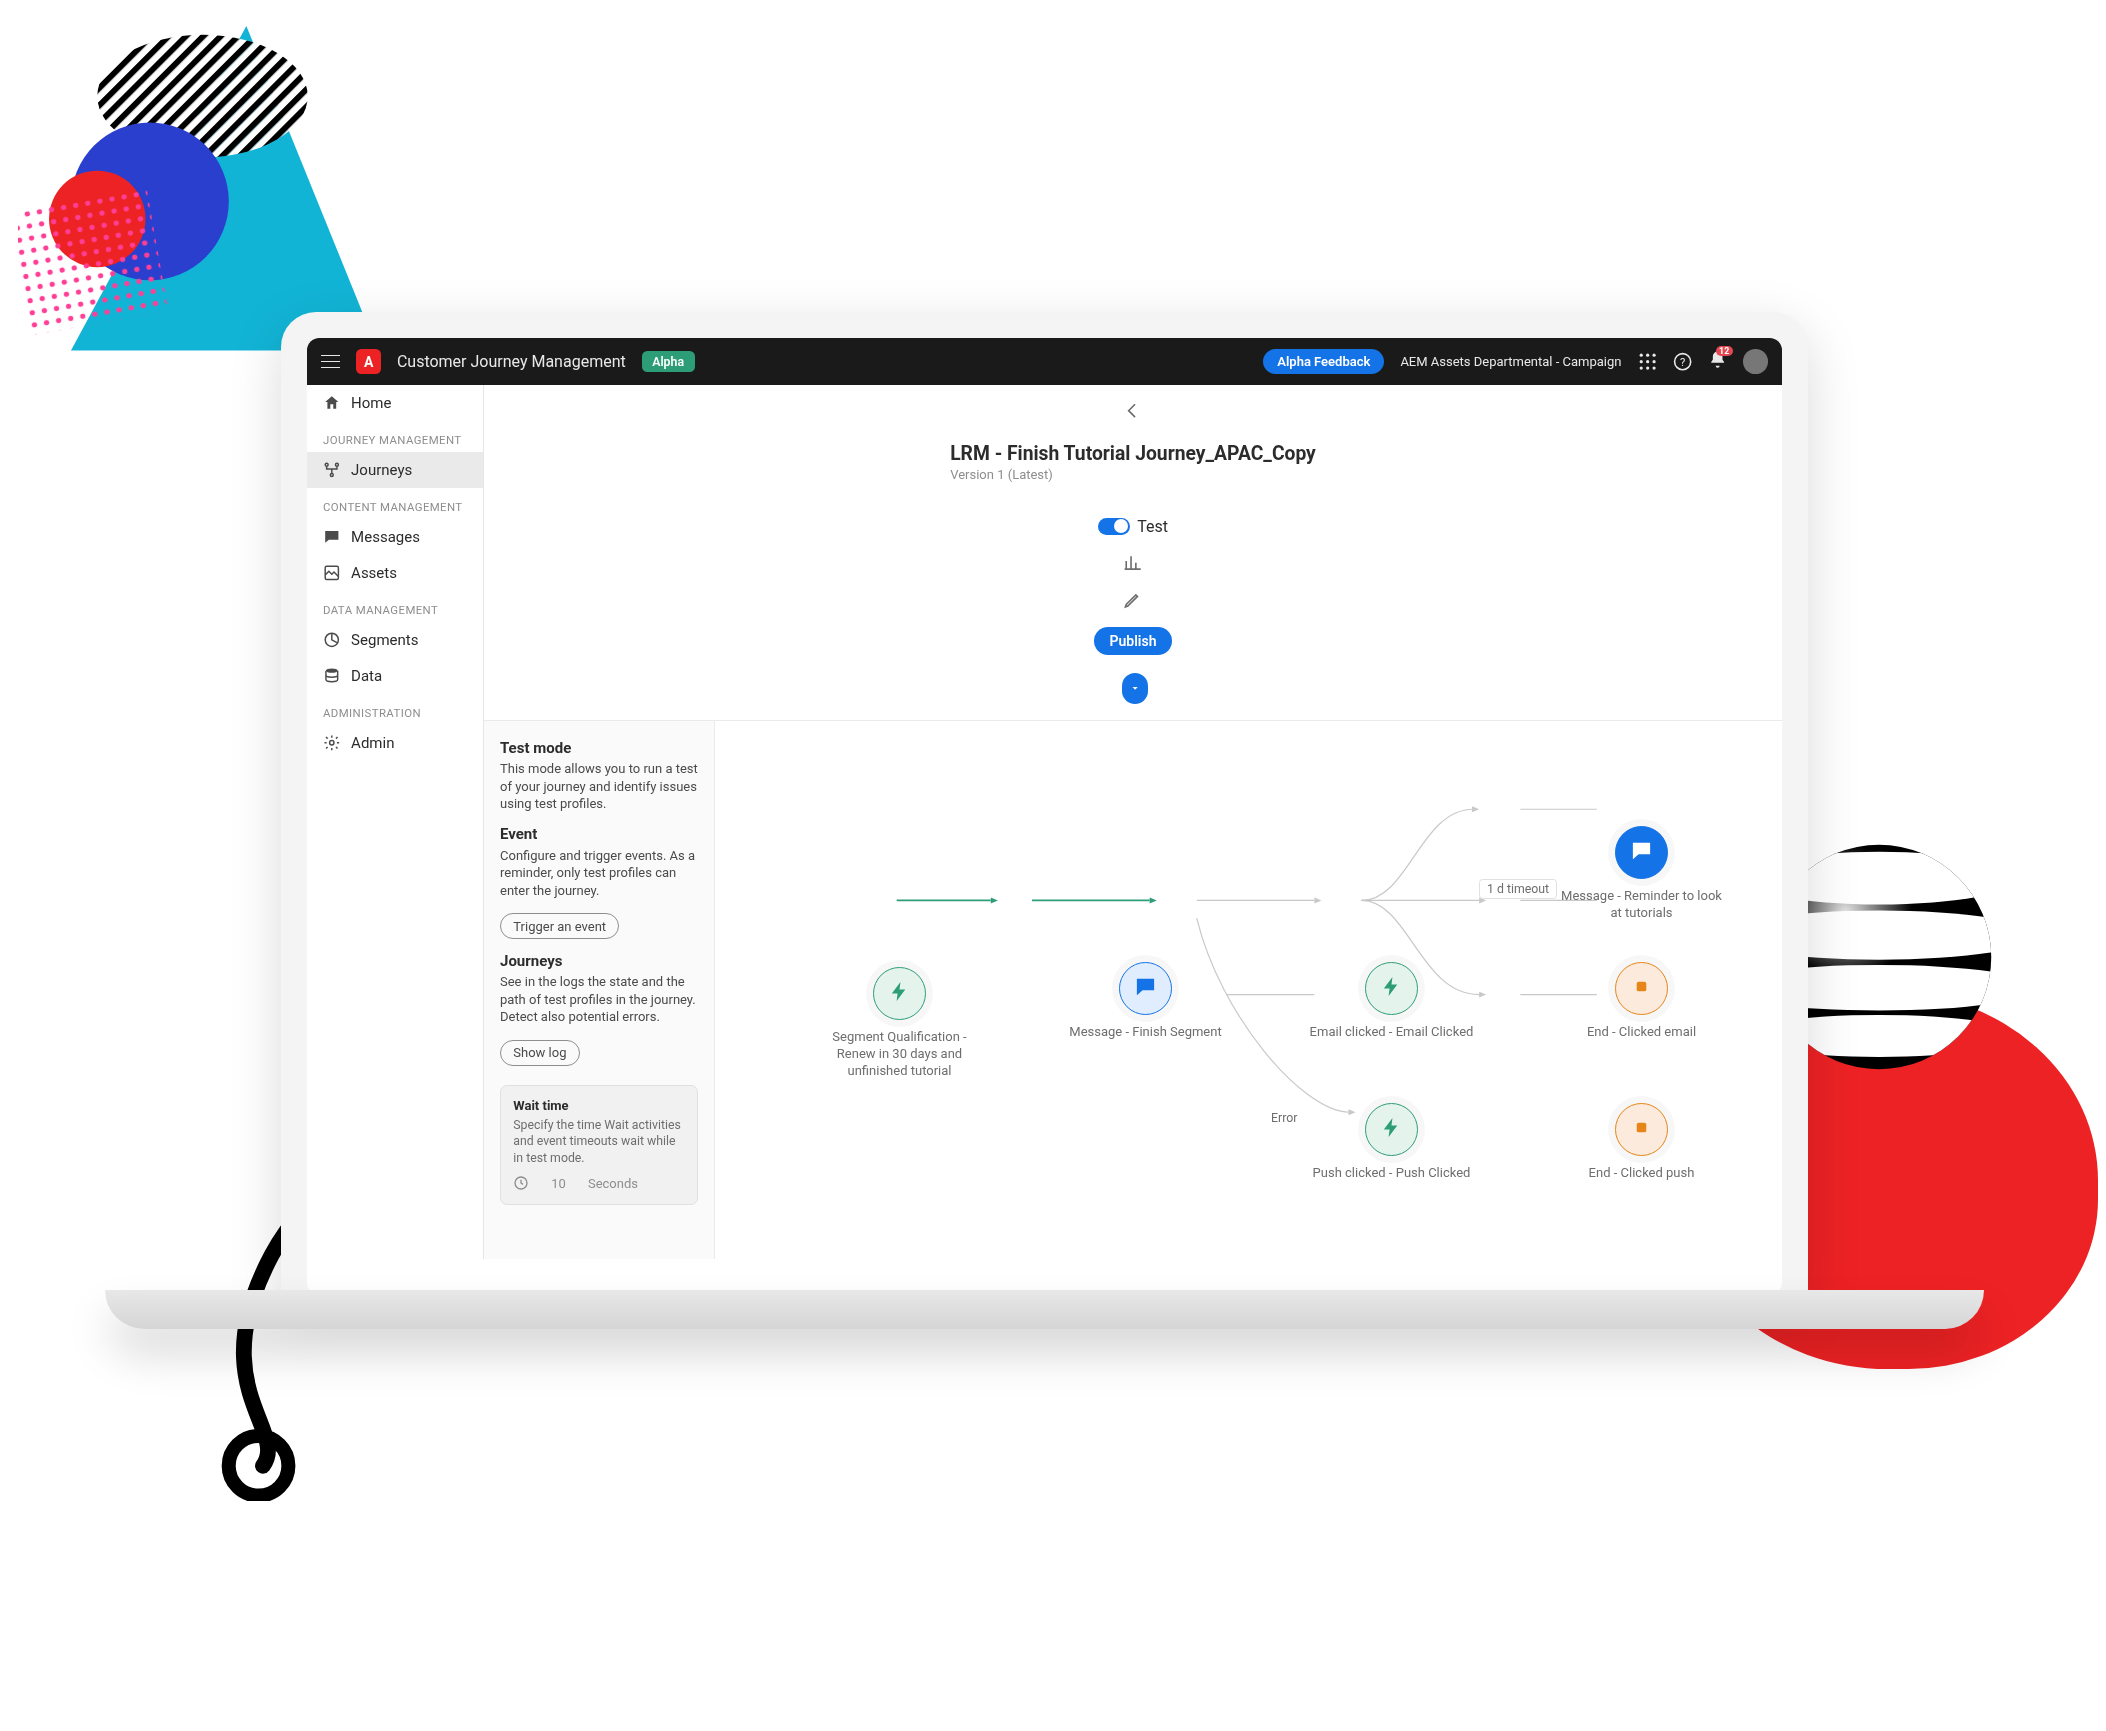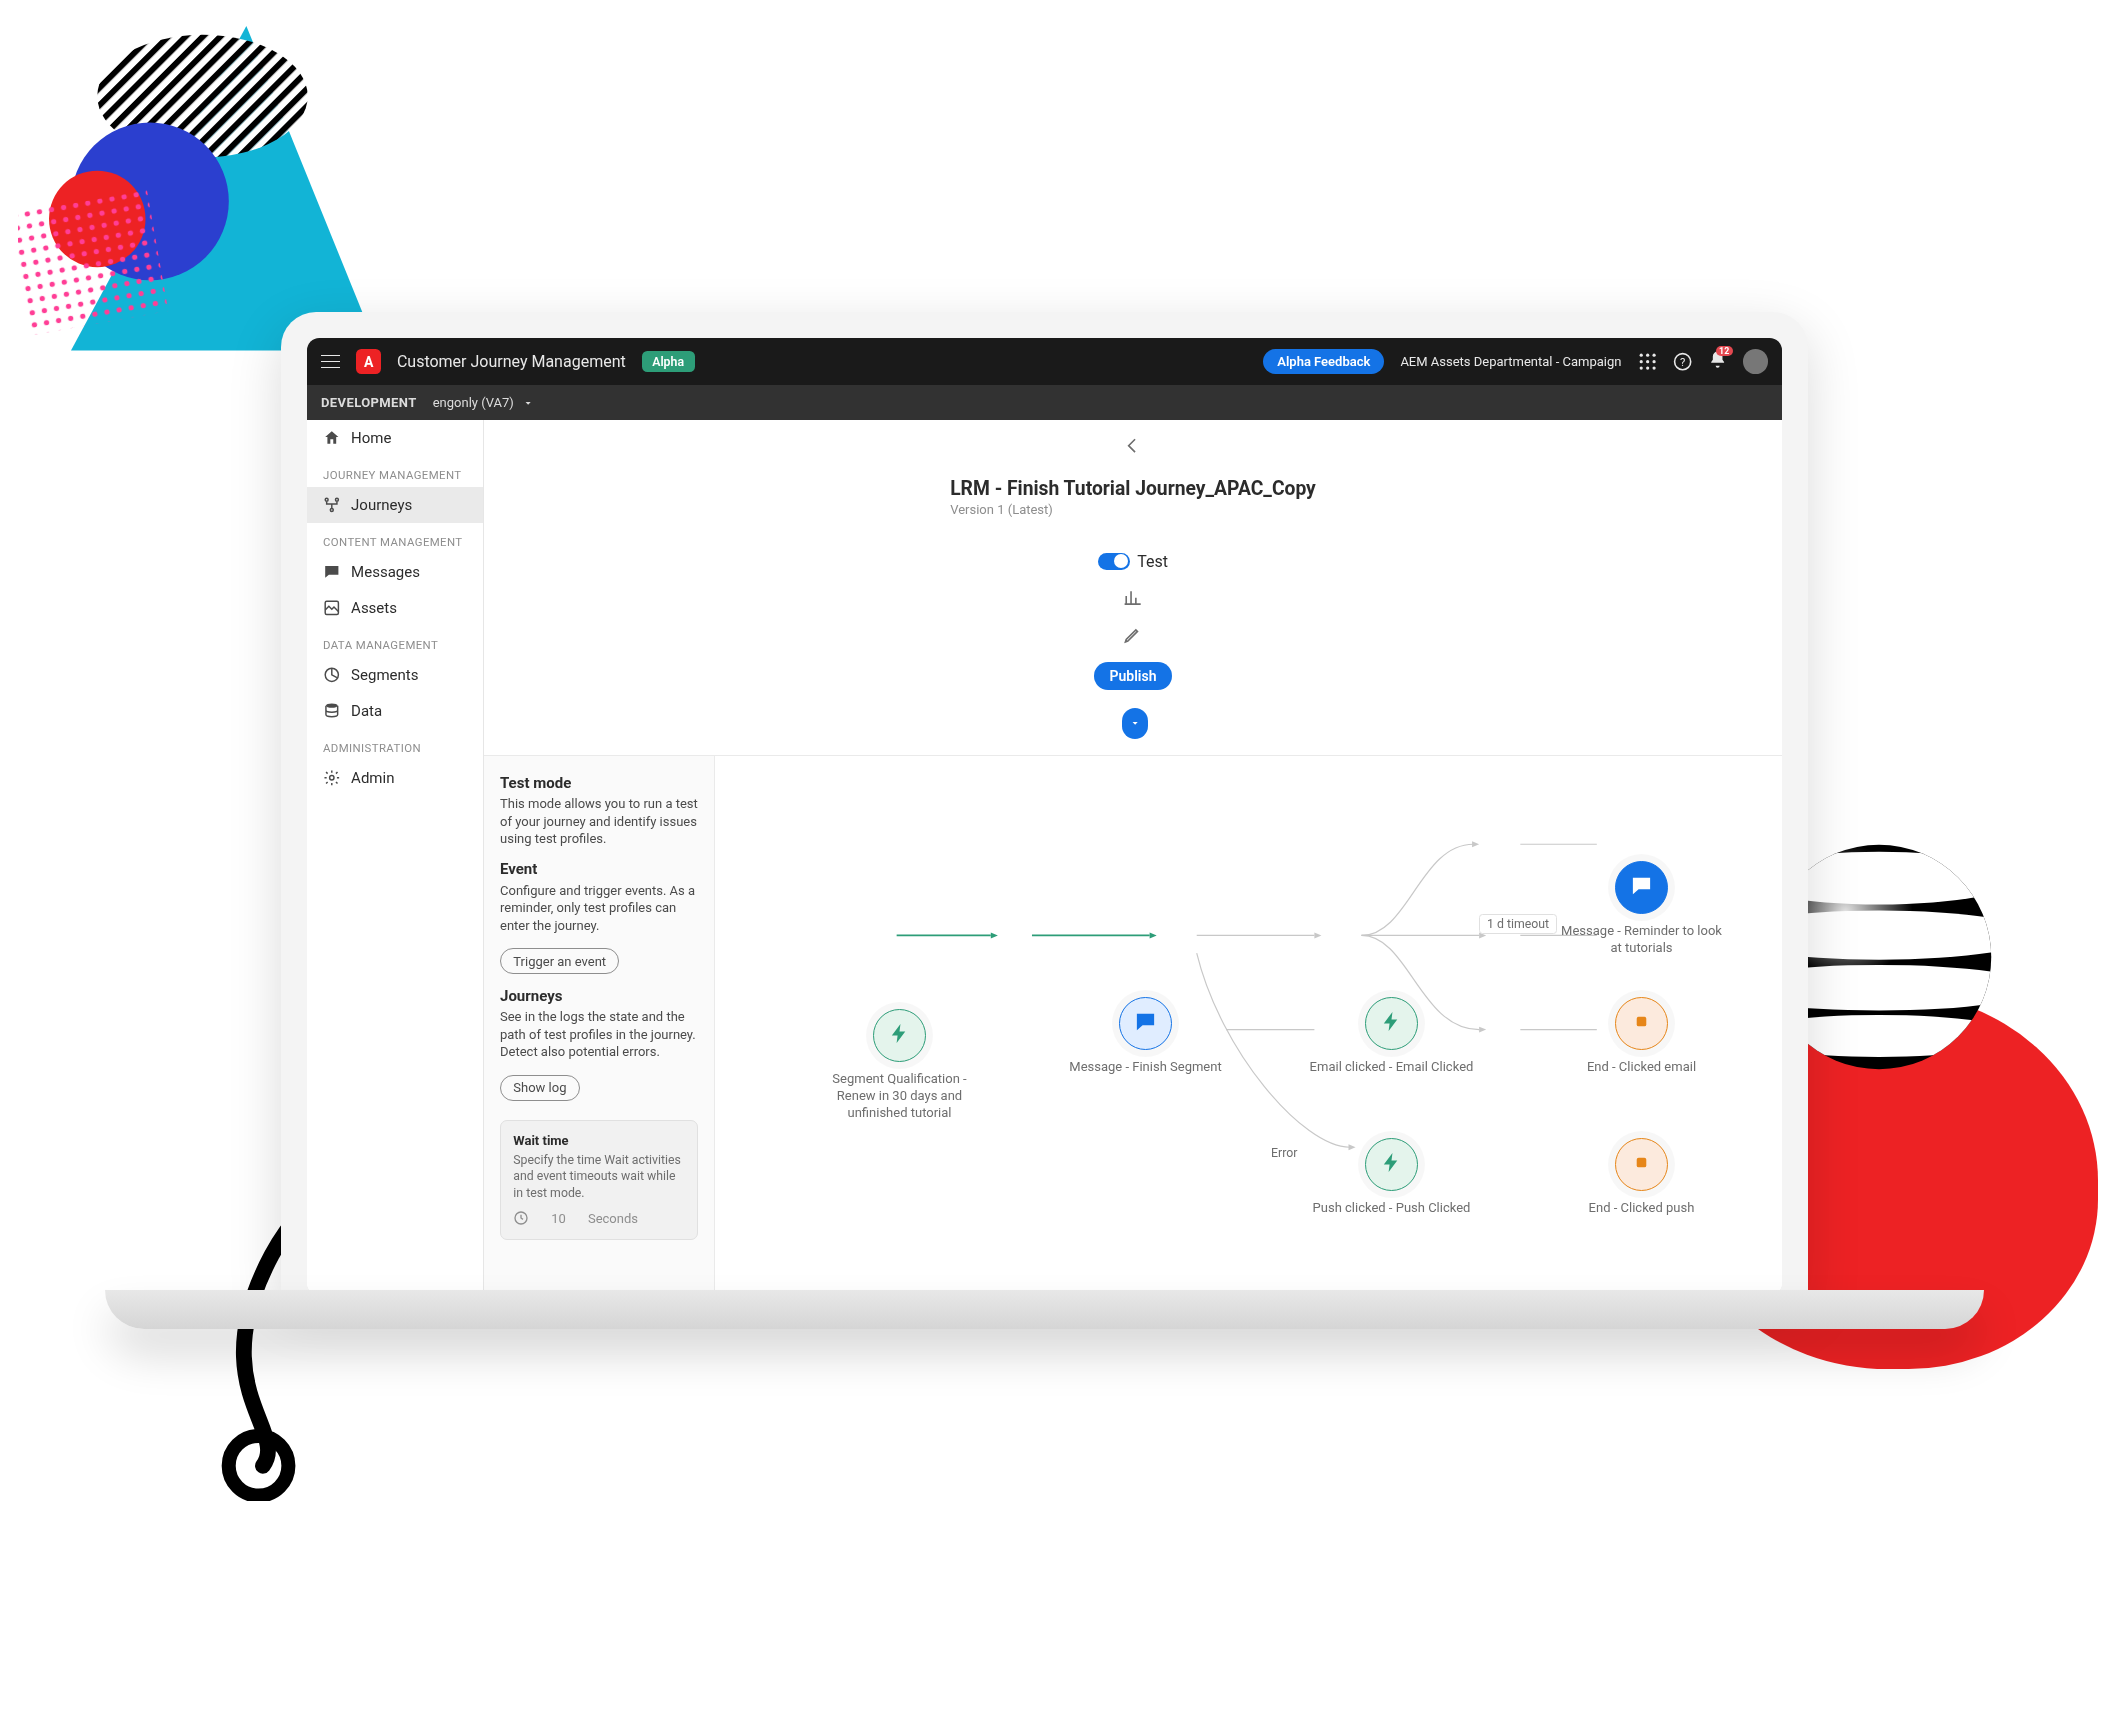--- a/index.html
+++ b/index.html
@@ -169,29 +169,20 @@
           </svg>
         <div class="bell">
           <svg width="19.3" height="19.3" viewBox="0 0 24 24" fill="#e8e8e8">
               <path d="M12 2a6 6 0 0 0-6 6v4l-2 3v1h16v-1l-2-3V8a6 6 0 0 0-6-6zm0 20a2.5 2.5 0 0 0 2.5-2.5h-5A2.5 2.5 0 0 0 12 22z"></path>
             </svg>
           <span class="dot">12</span>
         </div>
         <div class="avatar"></div>
       </div>
 
-      <div class="devbar">
-        <span class="dev-label">DEVELOPMENT</span>
-        <span>
-          <span>engonly (VA7)</span>
-          <svg width="12.3" height="12.3" viewBox="0 0 24 24" style="vertical-align:-1.8px;margin-left:5.3px" fill="#dcdcdc">
-              <path d="M7 10l5 5 5-5z"></path>
-            </svg>
-        </span>
-      </div>
 
       <div class="body">
 
         <div class="leftnav">
           <div class="nav-item">
             <svg class="icon" viewBox="0 0 24 24" fill="#4b4b4b">
                 <path d="M12 3l9 8h-3v9h-4v-6H10v6H6v-9H3z"></path>
               </svg>
             <span>Home</span>
           </div>
@@ -320,21 +311,21 @@
                 <polygon class="arrow" points="778,660 790,665 778,670"></polygon>
                 <path d="M570 465 C640 465, 680 465, 720 465"></path>
                 <path d="M1070 150 L1200 150"></path>
                 <path d="M1070 305 L1200 305"></path>
                 <path d="M1070 465 L1200 465"></path>
               </svg>
 
               <div class="edge-label" style="left:764px;top:158px;">1 d timeout</div>
               <div class="edge-label" style="left:549px;top:388px;border:none;background:transparent;">Error</div>
 
-              <div class="node" style="left:101px;top:253px;">
+              <div class="node" style="left:101px;top:246px;">
                 <div class="circle c-green">
                     <span class="bolt"><svg viewBox="0 0 24 24">
                         <path d="M13 2L4 14h6l-1 8 9-12h-6z"></path>
                       </svg></span>
                   </div>
                 <div class="lbl">Segment Qualification - Renew in 30 days and unfinished tutorial</div>
               </div>
               <div class="node" style="left:347px;top:241px;">
                 <div class="circle c-blue">
                     <span class="msg"><svg viewBox="0 0 24 24">

